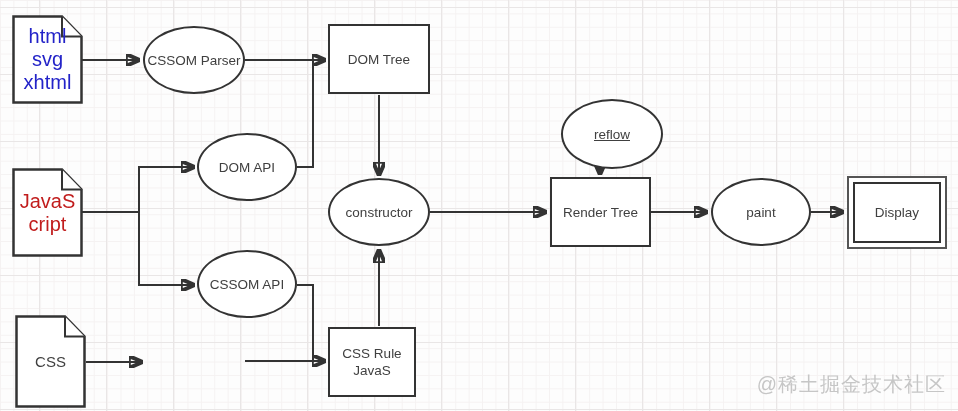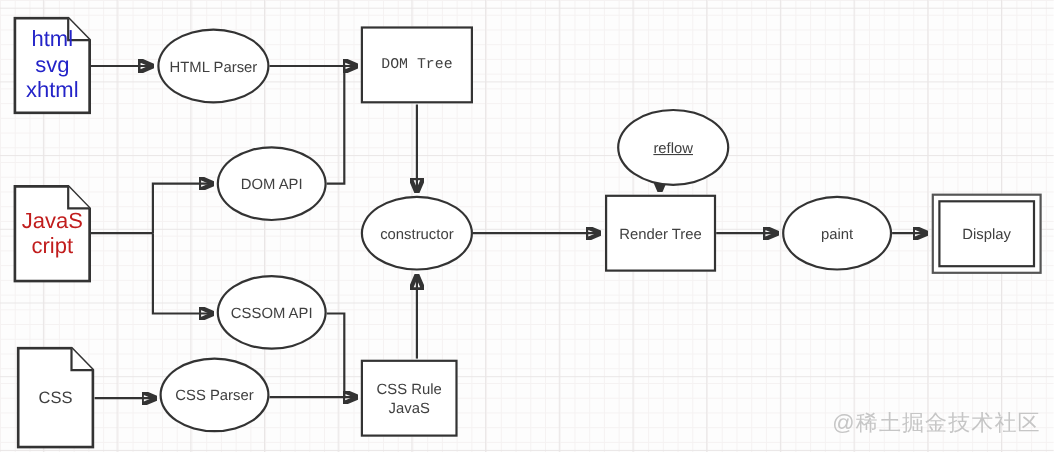--- a/index.html
+++ b/index.html
@@ -128,42 +128,39 @@
     <svg class="doc-shape" viewBox="0 0 71 93" preserveAspectRatio="none">
       <path class="outline" d="M1.5,1.5 L50,1.5 L69.5,21.5 L69.5,91.5 L1.5,91.5 Z"></path>
       <path class="fold" d="M50,1.5 L50,21.5 L69.5,21.5"></path>
     </svg>
     <div class="doc-label small" style="color: rgb(63, 63, 63);">
       <span>CSS</span>
     </div>
   </div>
 
   <div class="node ellipse" style="left:143px; top:26px; width:102px; height:68px;">
-    <span>HTML Parser</span>
+    <span>CSSOM Parser</span>
   </div>
 
-  <div class="node rect" style="left:328px; top:24px; width:102px; height:70px;font-family:Liberation Mono, monospace;">
+  <div class="node rect" style="left:328px; top:24px; width:102px; height:70px;">
     <span>DOM Tree</span>
   </div>
 
   <div class="node ellipse" style="left:197px; top:133px; width:100px; height:68px;">
     <span>DOM API</span>
   </div>
 
   <div class="node ellipse" style="left:328px; top:178px; width:102px; height:68px;">
     <span>constructor</span>
   </div>
 
   <div class="node ellipse" style="left:197px; top:250px; width:100px; height:68px;text-align:center;">
     <span>CSSOM API</span>
   </div>
 
-  <div class="node ellipse" style="left:145px; top:325px; width:100px; height:68px;">
-    <span>CSS Parser</span>
-  </div>
 
   <div class="node rect" style="left:328px; top:327px; width:88px; height:70px;">
     <span>
       <span style="display:block">CSS Rule</span>
       <span style="display:block">JavaS</span>
     </span>
   </div>
 
   <div class="node ellipse" style="left:561px; top:74px; width:102px; height:70px;margin-top:25px;">
     <span class="underline">reflow</span>

